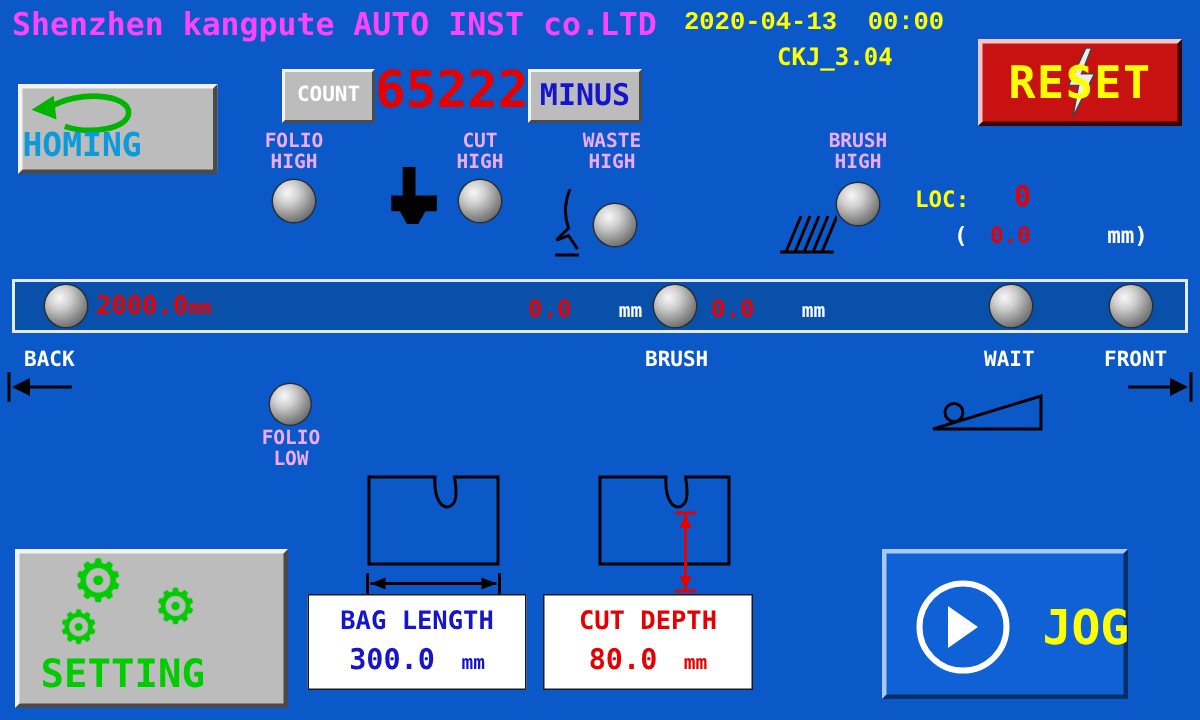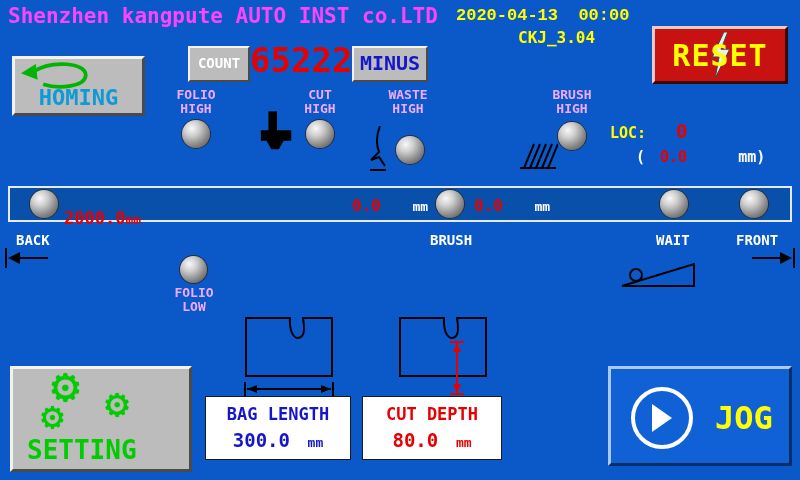--- a/index.html
+++ b/index.html
@@ -68,21 +68,21 @@
       <polygon points="15,0 3,26 10,26 6,48 21,18 12,18 19,0" fill="#ececec" stroke="#444" stroke-width="1"></polygon>
     </svg>
     <span class="yel" style="position:relative; font-size:30px; letter-spacing:1px;">RESET</span>
   </div>
 
   <div class="abs btn3d" style="left:12px; top:56px; width:133px; height:60px;">
     <svg class="abs" style="left:6px; top:2px;" width="74" height="28" viewBox="0 0 80 30">
       <path d="M12,12 C34,-2 70,2 70,15 C70,27 42,31 24,25" fill="none" stroke="#00b400" stroke-width="4"></path>
       <polygon points="16,3 0,13 18,20" fill="#00b400"></polygon>
     </svg>
-    <span class="abs" style="left:0; right:0; top:26px; text-align:center; font-size:22px; color:var(--homing-text,#0d9ad8);">HOMING</span>
+    <span class="abs" style="left:0; right:0; top:26px; text-align:left; font-size:22px; color:var(--homing-text,#0d9ad8);">HOMING</span>
   </div>
 
   <div class="abs btn3d" style="left:188px; top:46px; width:62px; height:36px; border-width:2px; text-align:center;">
     <span class="wht" style="font-size:14px; line-height:31px;">COUNT</span>
   </div>
   <div class="abs red" style="left:250px; top:40px; font-size:34px;">65222</div>
   <div class="abs btn3d" style="left:352px; top:46px; width:76px; height:36px; border-width:2px; text-align:center;">
     <span class="blu" style="font-size:20px; line-height:30px;">MINUS</span>
   </div>
 
@@ -131,21 +131,21 @@
   <div class="abs yel" style="left:610px; top:124px; font-size:15px;">LOC:</div>
   <div class="abs red" style="left:676px; top:120px; font-size:19px;">0</div>
   <div class="abs" style="left:636px; top:148px; font-size:15px;">
     <span class="wht">(</span>
     <span class="red" style="margin-left:6px;">0.0</span>
     <span class="wht" style="margin-left:42px;text-align:center;">mm)</span>
   </div>
 
   <div class="abs track" style="left:8px; top:186px; width:784px; height:36px;"></div>
   <div class="abs sphere" style="left:30px; top:190px; width:28px; height:28px;"></div>
-  <div class="abs" style="left:64px; top:208px;">
+  <div class="abs" style="left:64px; top:194px;">
     <span class="red" style="font-size:17px;">2000.0</span><span class="red" style="font-size:13px;">mm</span>
   </div>
   <div class="abs" style="left:352px; top:196px;">
     <span class="red" style="font-size:16px;">0.0</span>
     <span class="wht" style="font-size:13px; margin-left:22px;">mm</span>
   </div>
   <div class="abs sphere" style="left:436px; top:190px; width:28px; height:28px;"></div>
   <div class="abs" style="left:474px; top:196px;">
     <span class="red" style="font-size:16px;">0.0</span>
     <span class="wht" style="font-size:13px; margin-left:22px;">mm</span>
@@ -216,20 +216,20 @@
     </div>
   </div>
 
   <div class="abs btn3d" style="left:10px; top:366px; width:182px; height:106px;">
     <span class="gear" style="left:38px; top:-8px; font-size:48px;">⚙</span>
     <span class="gear" style="left:92px; top:14px; font-size:40px;">⚙</span>
     <span class="gear" style="left:28px; top:28px; font-size:38px;">⚙</span>
     <span class="abs grn" style="left:14px; top:66px; font-size:26px;">SETTING</span>
   </div>
 
-  <div class="abs jog-btn" style="left:608px; top:366px; width:184px; height:100px;">
+  <div class="abs jog-btn" style="left:588px; top:366px; width:164px; height:100px;">
     <div class="play-circle" style="left:20px; top:18px;">
       <div class="play-tri"></div>
     </div>
     <span class="abs yel" style="left:104px; top:30px; font-size:32px;">JOG</span>
   </div>
 
 </div>
 
 </body></html>

